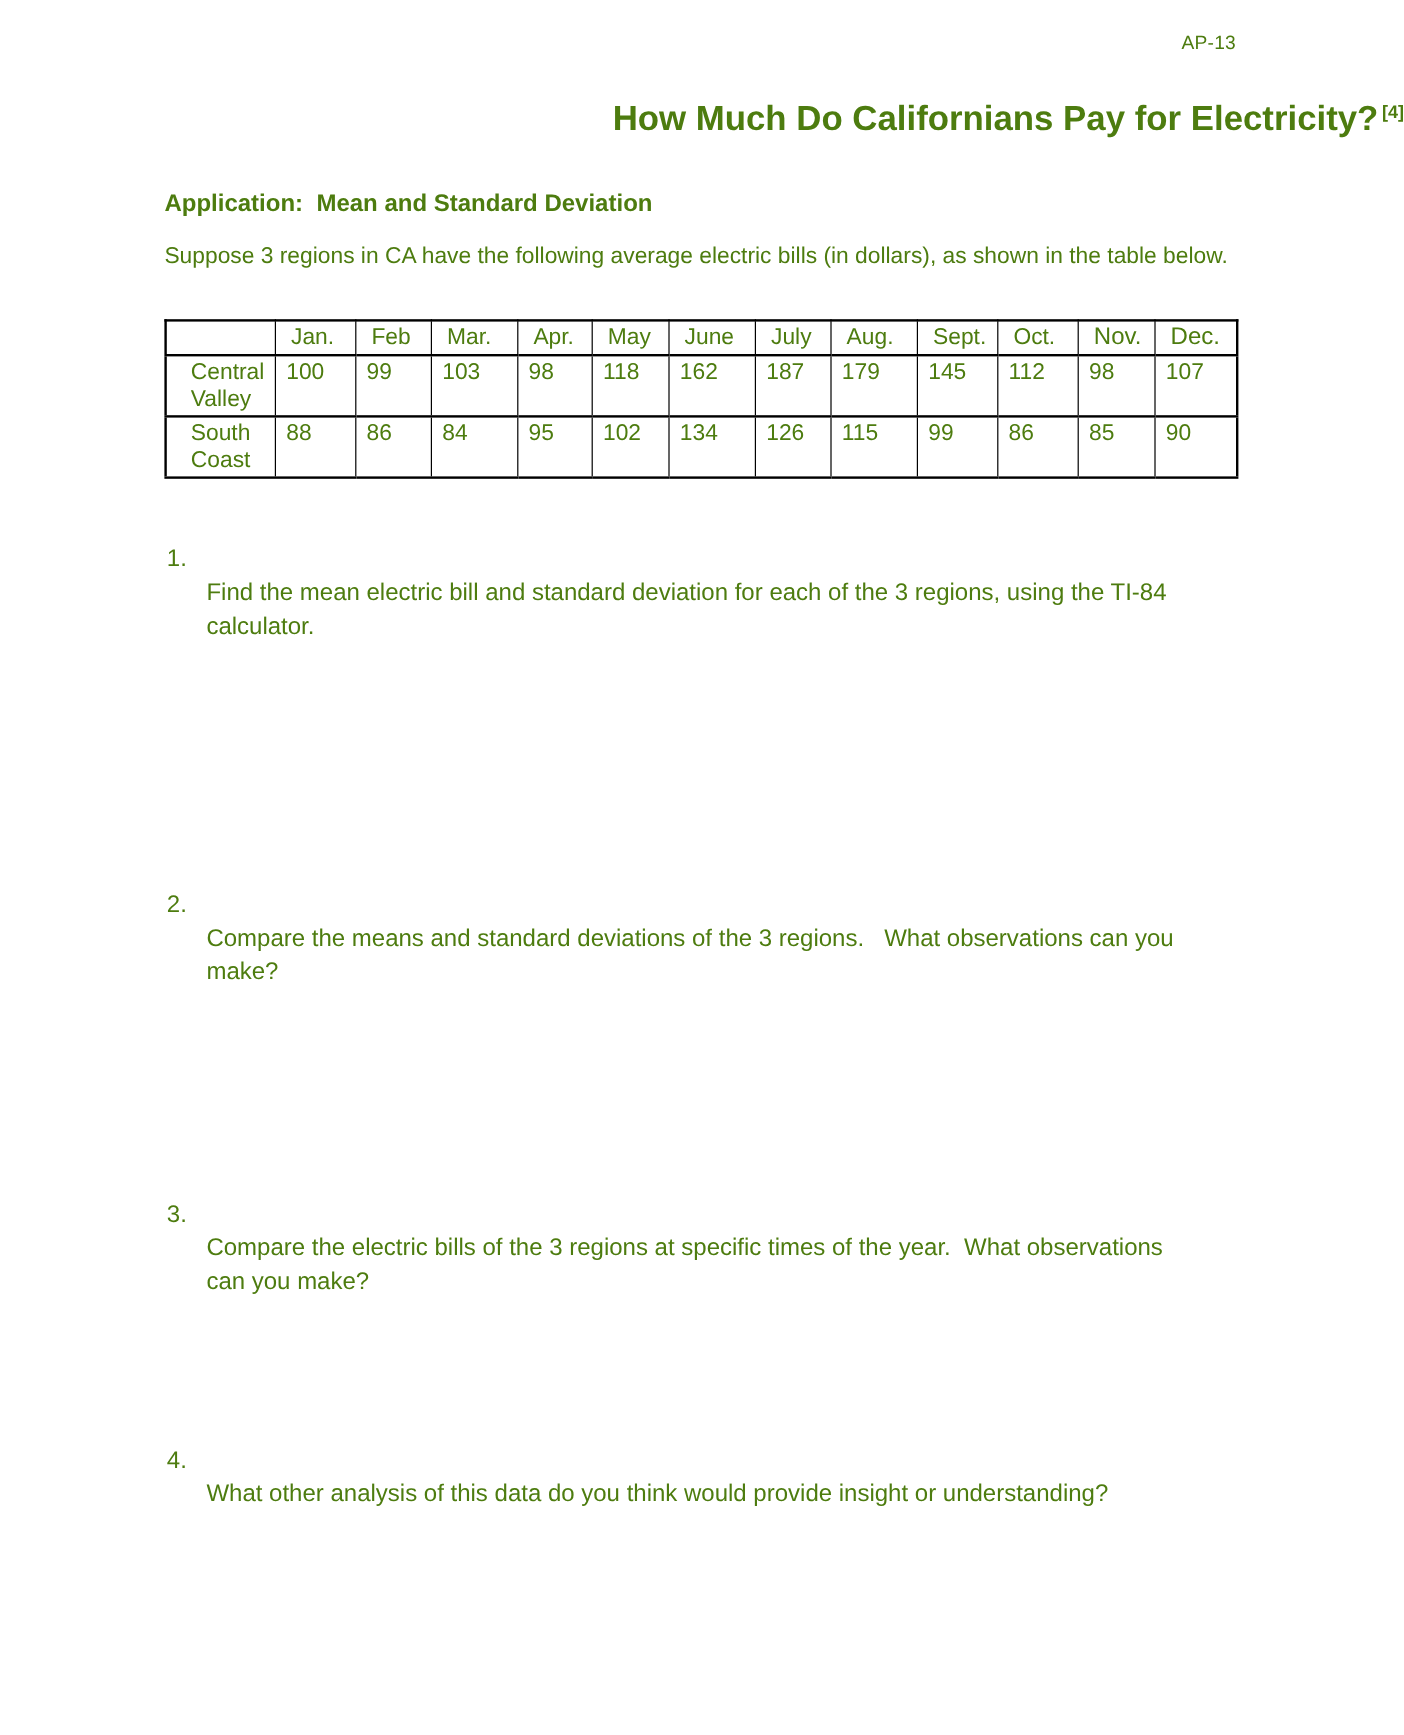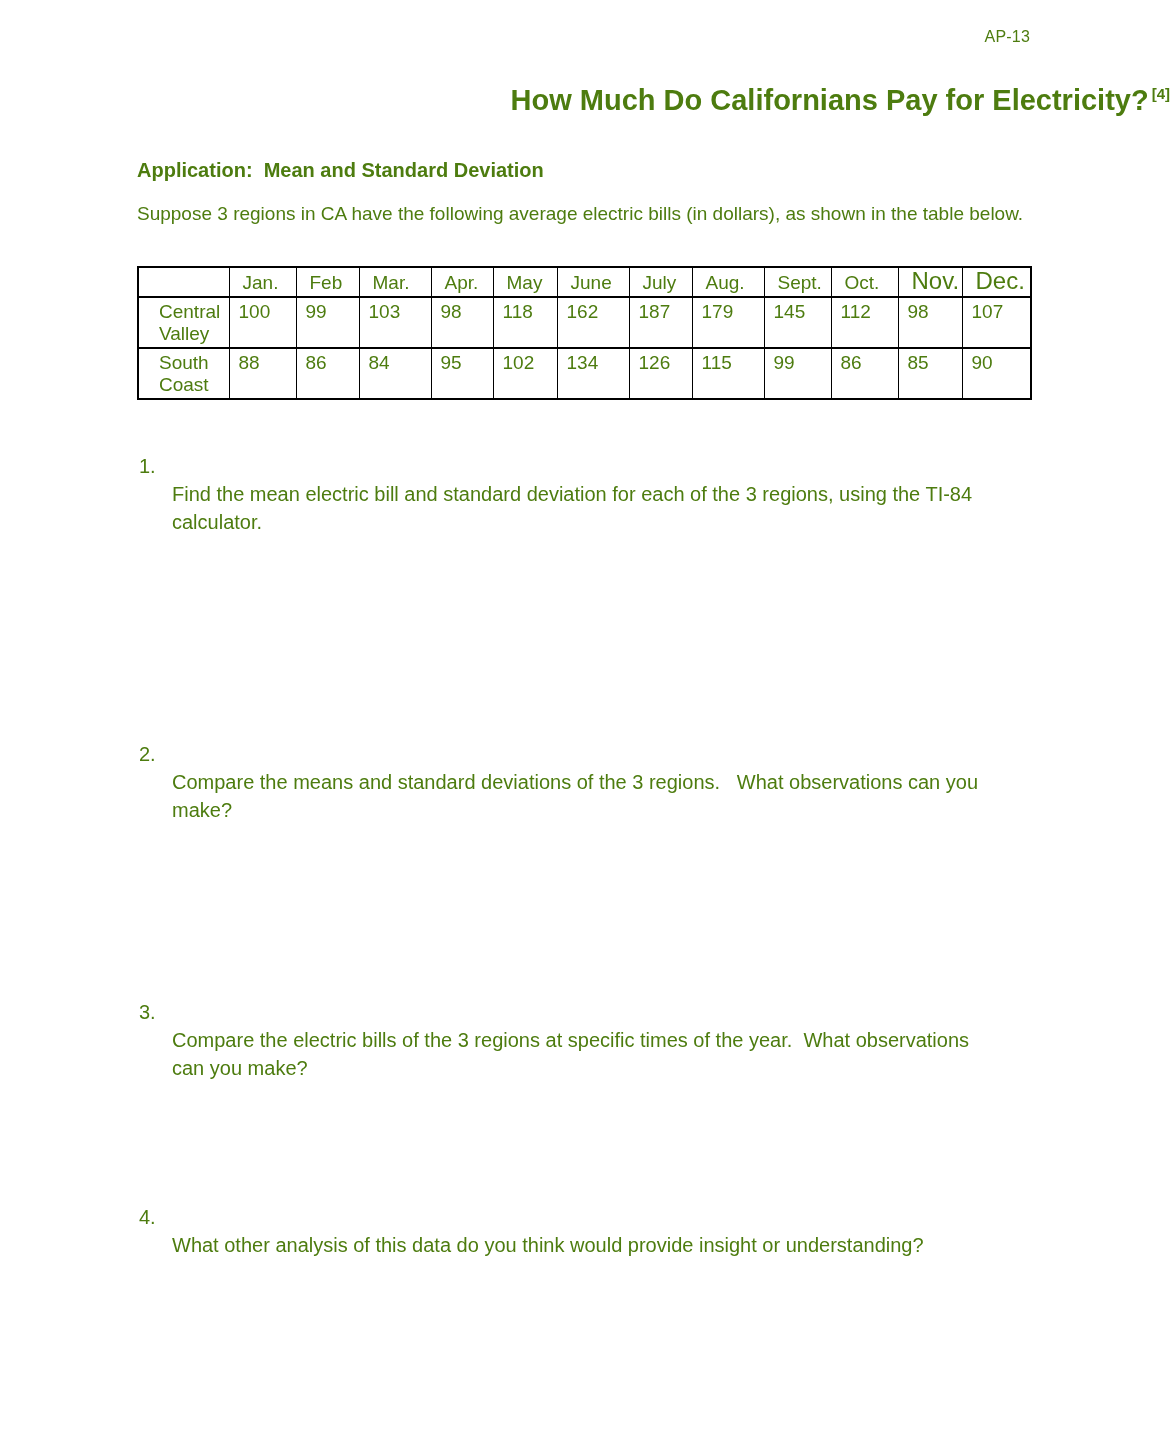--- a/index.html
+++ b/index.html
@@ -74,21 +74,21 @@
     font-weight: normal;
     overflow: hidden;
   }
   .bills-table thead th {
     border-bottom: 2px solid #000;
     height: 28px;
     padding: 1px 2px 1px 13px;
     vertical-align: baseline;
     line-height: 24px;
   }
-  .bills-table thead th.hdr-lg { font-size: 24px; }
+  .bills-table thead th.hdr-lg { font-size: 20px; }
   .bills-table tbody td {
     border-top: 2px solid #000;
     border-bottom: 2px solid #000;
     height: 45px;
     vertical-align: top;
     padding: 3px 2px 2px 9px;
     line-height: 22px;
   }
   .bills-table tbody td.region { padding-left: 20px; }
 

